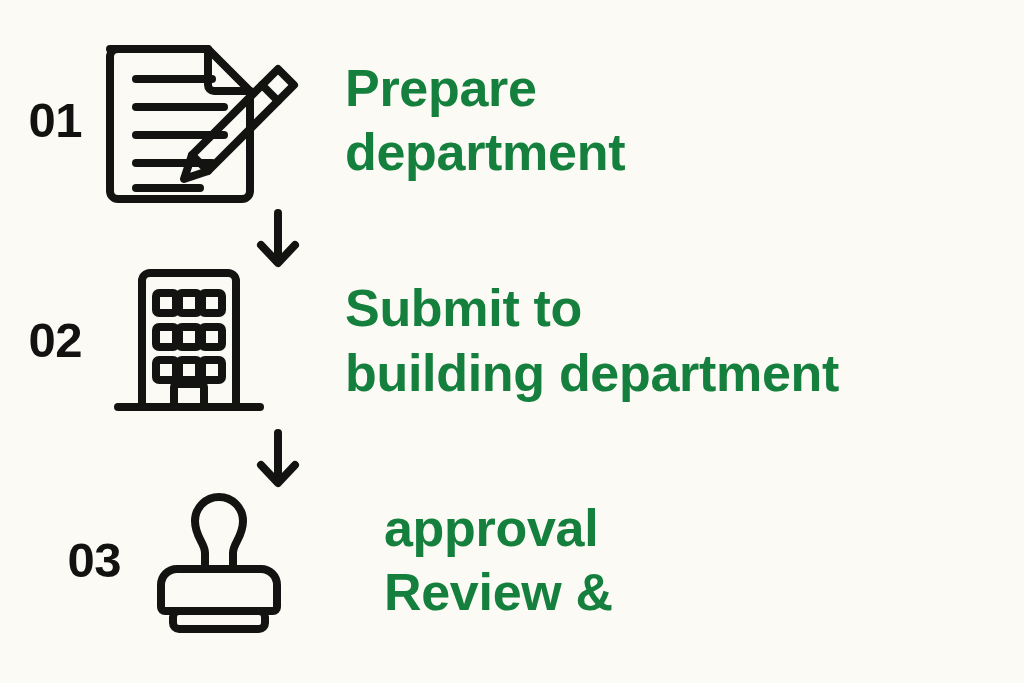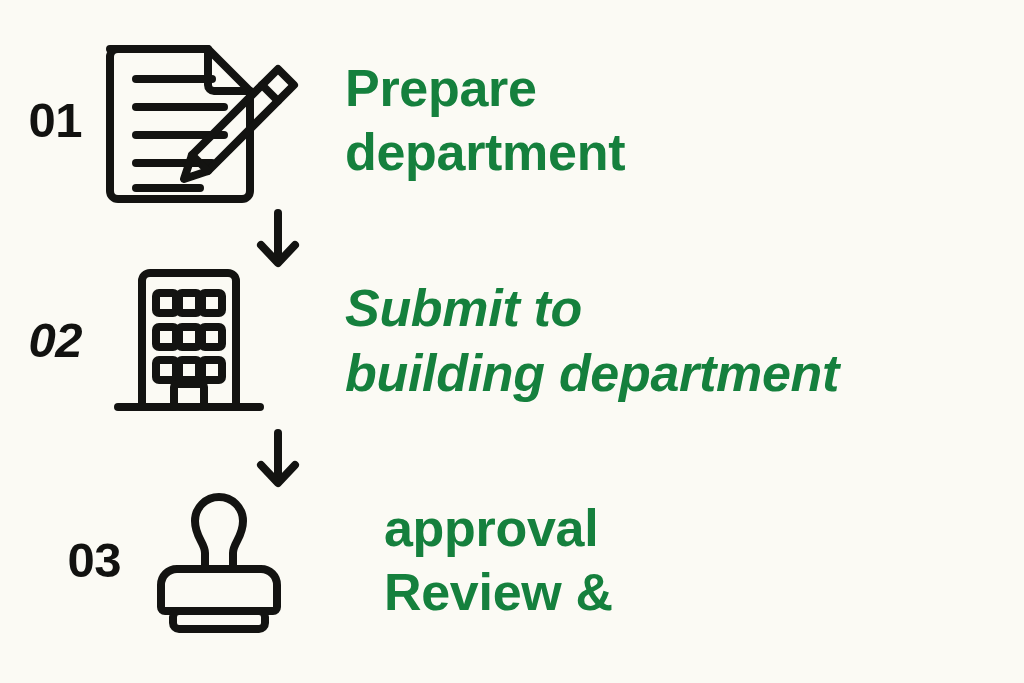--- a/index.html
+++ b/index.html
@@ -112,21 +112,21 @@
     </div>
   </div>
 
   <div class="connector" style="top:205px;">
     <svg width="46" height="62" viewBox="0 0 46 62" fill="none" stroke="#131311" stroke-width="8" stroke-linecap="round" stroke-linejoin="round">
       <path d="M23 4 V50"></path>
       <path d="M6 36 L23 54 L40 36"></path>
     </svg>
   </div>
 
-  <div class="step-row" style="top:258px; height:165px;font-style:italic;">
+  <div class="step-row" style="top:258px; height:165px;">
     <div class="step-number">02</div>
     <div class="step-icon">
       <svg width="200" height="160" viewBox="0 0 200 160" fill="none" stroke="#131311" stroke-width="8" stroke-linecap="round" stroke-linejoin="round">
 
         <path d="M42 146 V20 a8 8 0 0 1 8 -8 H128 a8 8 0 0 1 8 8 V146"></path>
 
         <path d="M18 146 H160"></path>
 
         <rect x="56" y="32" width="20" height="20" rx="3"></rect>
         <rect x="79" y="32" width="20" height="20" rx="3"></rect>

